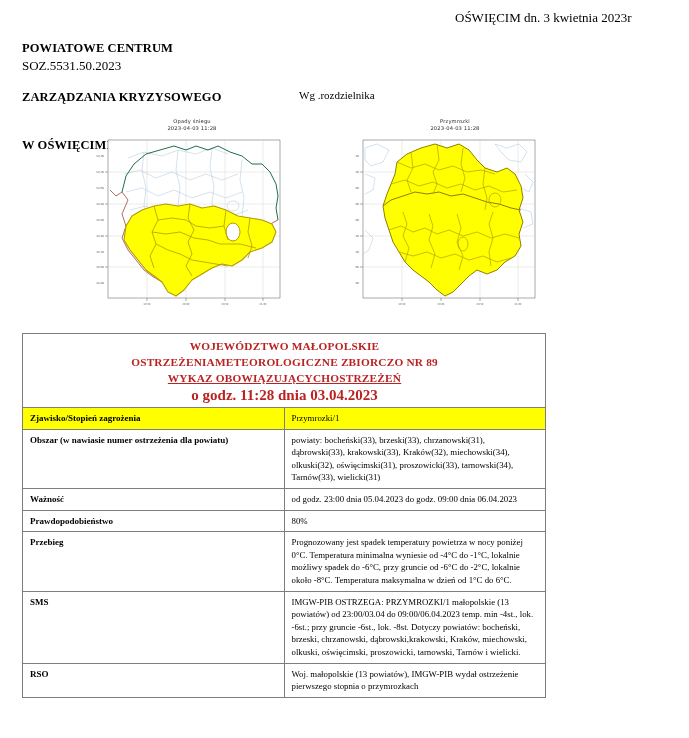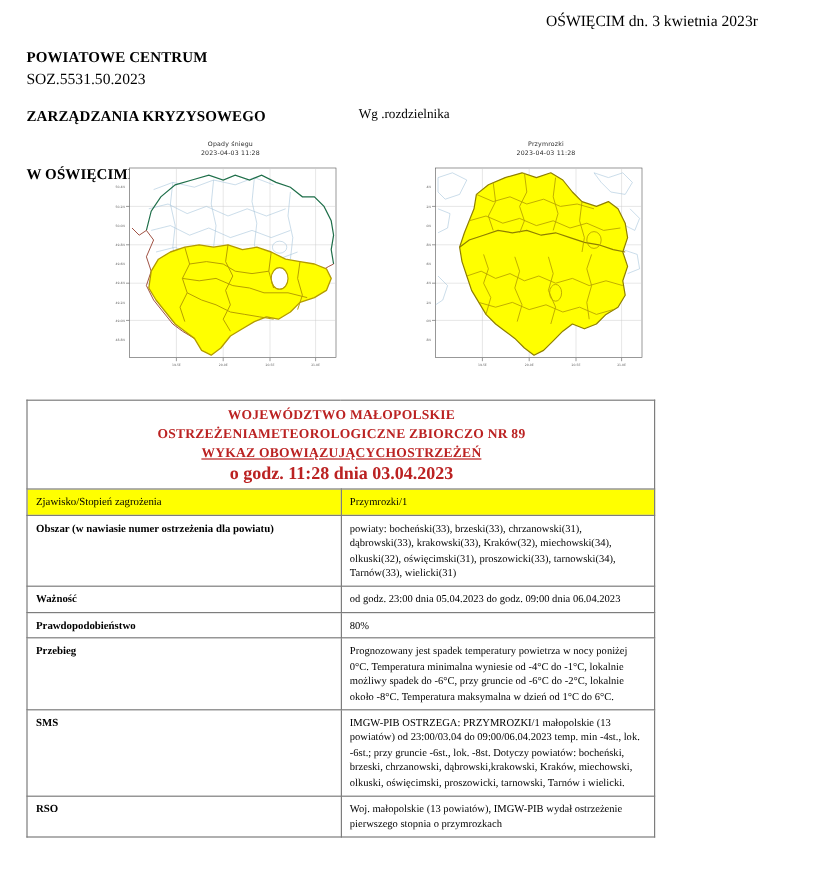--- a/index.html
+++ b/index.html
@@ -108,21 +108,21 @@
     font-weight: bold;
     padding: 6px 4px 7px 4px;
     border-bottom: 0.8px solid #7d7d7d !important;
   }
   .title-l1 { font-size: 11.3px; line-height: 16px; letter-spacing: 0.2px; }
   .title-l2 { font-size: 11.3px; line-height: 16px; letter-spacing: 0.2px; }
   .title-l3 { font-size: 11.3px; line-height: 16px; letter-spacing: 0.2px; text-decoration: underline; }
   .title-l4 { font-size: 15px; line-height: 16px; padding-top: 1px; }
 
   tr.hazard-row td { background: #ffff00; }
-  tr.hazard-row td.col-label { font-weight: normal; font-size: 9px; }
+  tr.hazard-row td.col-label { font-weight: bold; font-size: 9px; }
   tr.hazard-row td.col-value { font-size: 8.8px; }
 
   td.col-label { font-weight: bold; font-size: 9px; }
   td.col-value { font-size: 8.8px; }
 </style>
 </head>
 <body>
 
 <div class="header-band">
   <div class="org-block">

